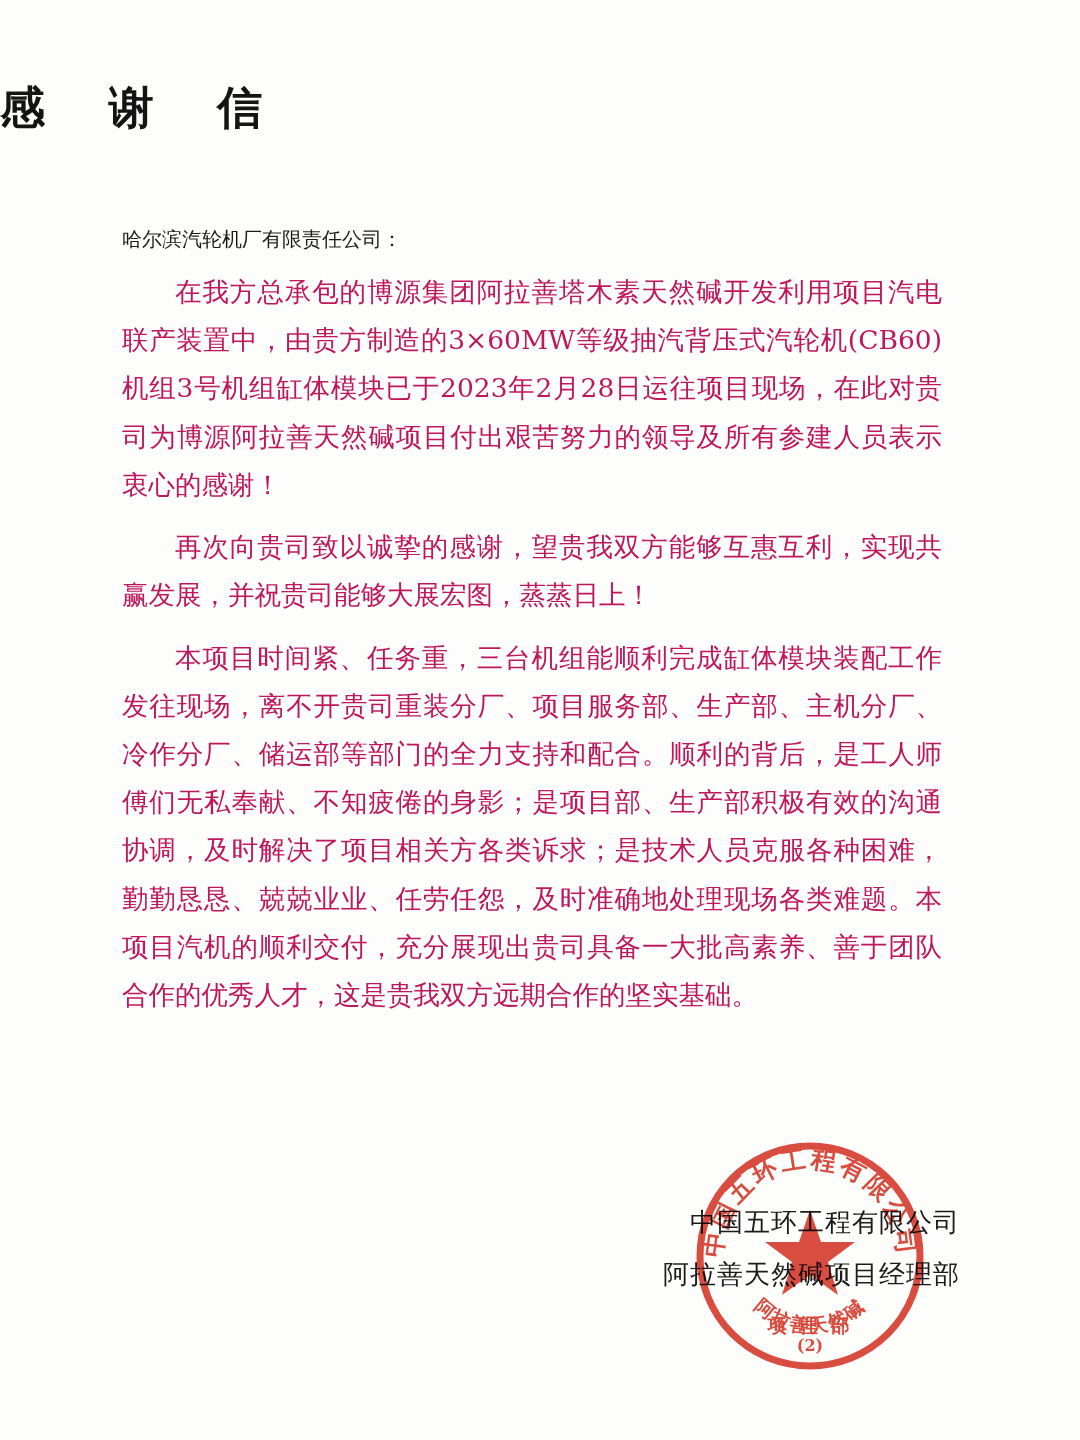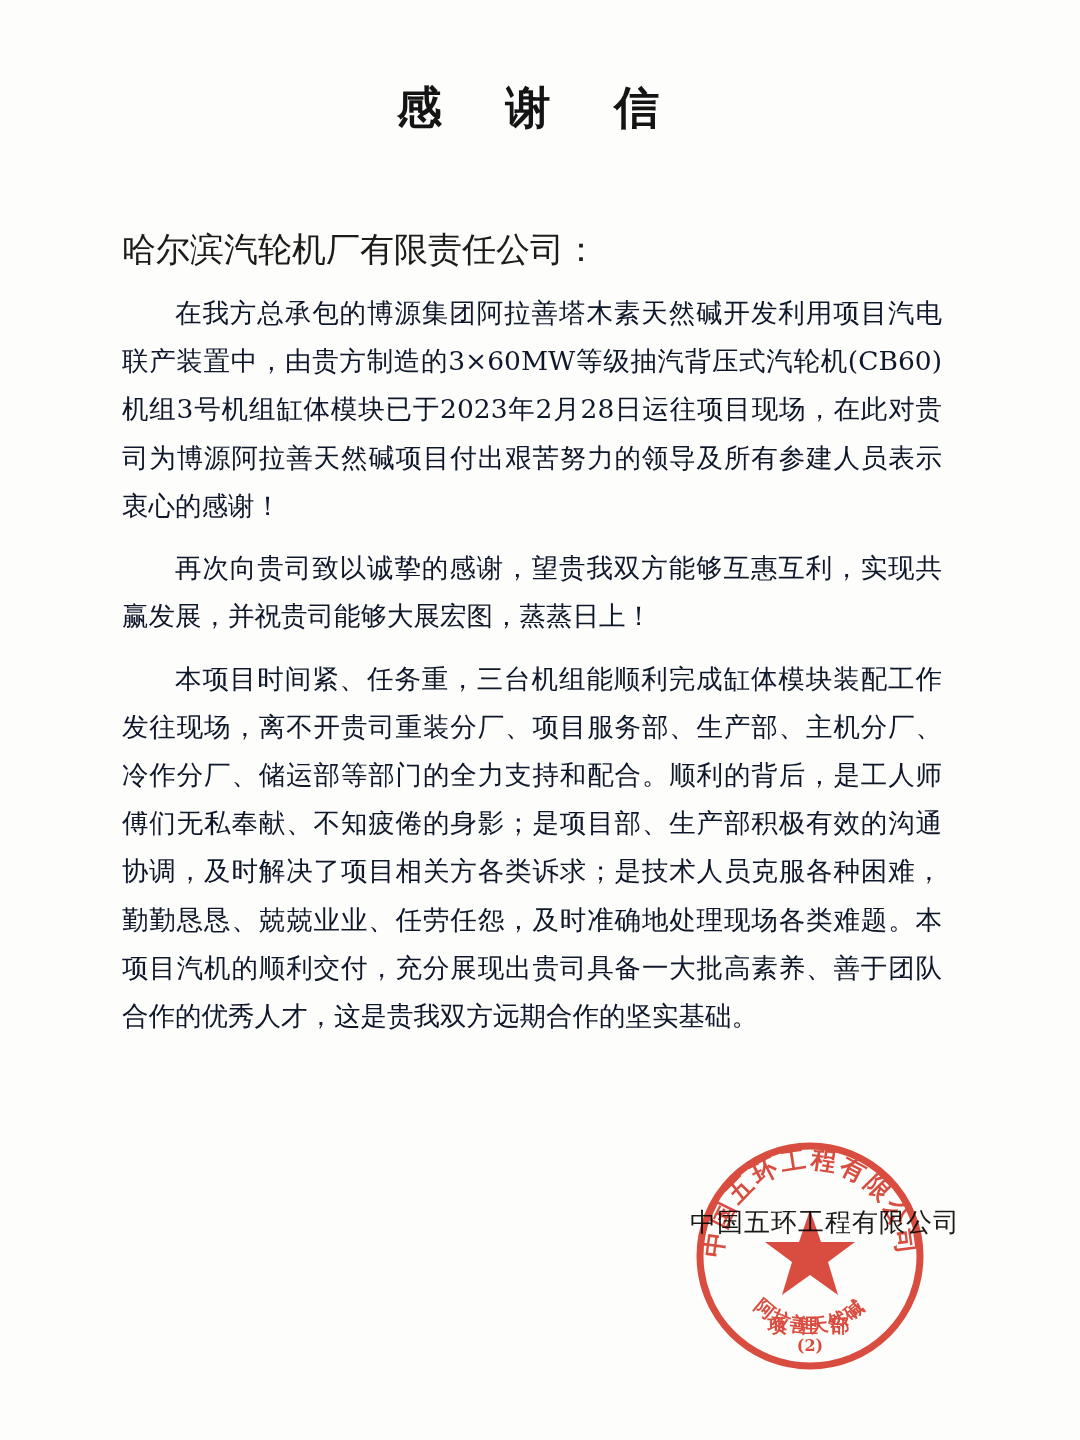--- a/index.html
+++ b/index.html
@@ -14,46 +14,45 @@
     font-family: "DejaVu Serif", "Liberation Serif", serif;
     color: #1a1a1a;
     overflow: hidden;
   }
   .page {
     position: absolute;
     inset: 0;
     background: #fdfdfb;
   }
   .doc-title {
-    text-align: center;
     font-size: 45px;
     font-weight: bold;
     letter-spacing: 24px;
     margin-top: 78px;
     margin-bottom: 0;
     color: #141414;
     font-family: "DejaVu Serif", "Liberation Serif", serif;
   }
   .body-wrap {
     margin: 86px 122px 0 122px;
   }
   .salutation {
-    font-size: 34px;
+    font-size: 20px;
     line-height: 1.5;
     color: #1b1b1b;
     margin-bottom: 14px;
   }
   .para {
     font-size: 26.5px;
     line-height: 1.82;
     text-align: justify;
     text-justify: inter-ideograph;
     text-indent: 2em;
     margin: 0 16px 6px 0;
-    color: #0f172a;
+    color: #be185d;
   }
   .para.p2 { margin-top: 14px; }
   .para.p3 { margin-top: 14px; }
   .sign-block {
     position: absolute;
     right: 120px;
     top: 1196px;
     text-align: right;
     font-size: 26px;
     line-height: 2.0;
@@ -85,20 +84,21 @@
 
   <div class="body-wrap">
     <div class="salutation">哈尔滨汽轮机厂有限责任公司：</div>
     <p class="para p1">在我方总承包的博源集团阿拉善塔木素天然碱开发利用项目汽电联产装置中，由贵方制造的3×60MW等级抽汽背压式汽轮机(CB60)机组3号机组缸体模块已于2023年2月28日运往项目现场，在此对贵司为博源阿拉善天然碱项目付出艰苦努力的领导及所有参建人员表示衷心的感谢！</p>
     <p class="para p3">再次向贵司致以诚挚的感谢，望贵我双方能够互惠互利，实现共赢发展，并祝贵司能够大展宏图，蒸蒸日上！</p>
     <p class="para p2">本项目时间紧、任务重，三台机组能顺利完成缸体模块装配工作发往现场，离不开贵司重装分厂、项目服务部、生产部、主机分厂、冷作分厂、储运部等部门的全力支持和配合。顺利的背后，是工人师傅们无私奉献、不知疲倦的身影；是项目部、生产部积极有效的沟通协调，及时解决了项目相关方各类诉求；是技术人员克服各种困难，勤勤恳恳、兢兢业业、任劳任怨，及时准确地处理现场各类难题。本项目汽机的顺利交付，充分展现出贵司具备一大批高素养、善于团队合作的优秀人才，这是贵我双方远期合作的坚实基础。</p>
   </div>
 
   <div class="sign-block">
     <div class="sign-line">中国五环工程有限公司</div>
+    <div class="sign-line">阿拉善天然碱项目经理部</div>
   </div>
 
   <div class="seal">
     <svg width="236" height="236" viewBox="0 0 236 236" xmlns="http://www.w3.org/2000/svg">
       <defs>
         <path id="arcTop" d="M 30,118 A 88,88 0 0 1 206,118" fill="none"></path>
         <path id="arcBottom" d="M 42,118 A 76,76 0 0 0 194,118" fill="none"></path>
       </defs>
       <circle cx="118" cy="118" r="110" fill="none" stroke="#d63426" stroke-width="7"></circle>
 

